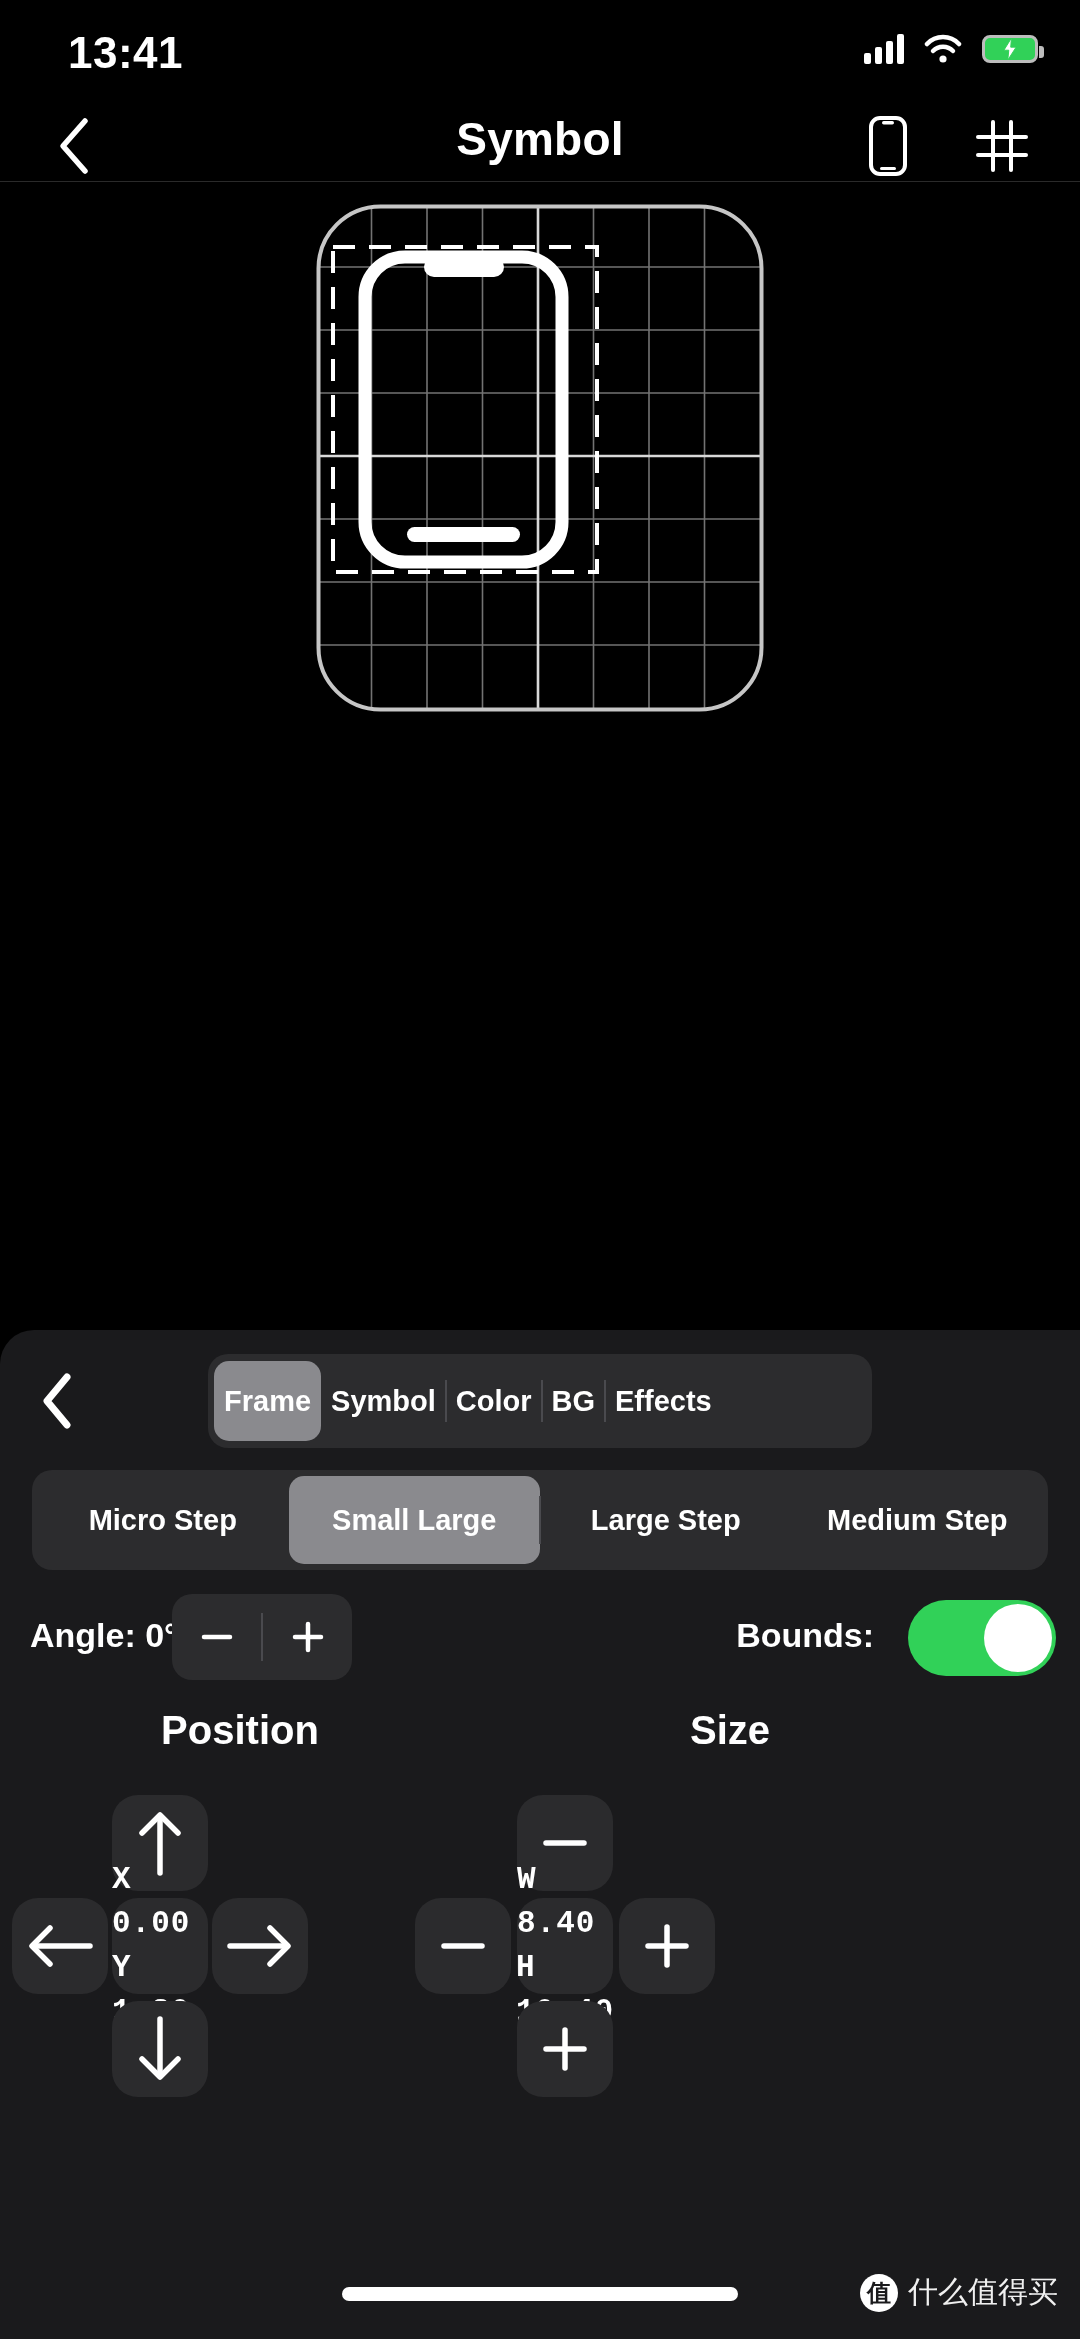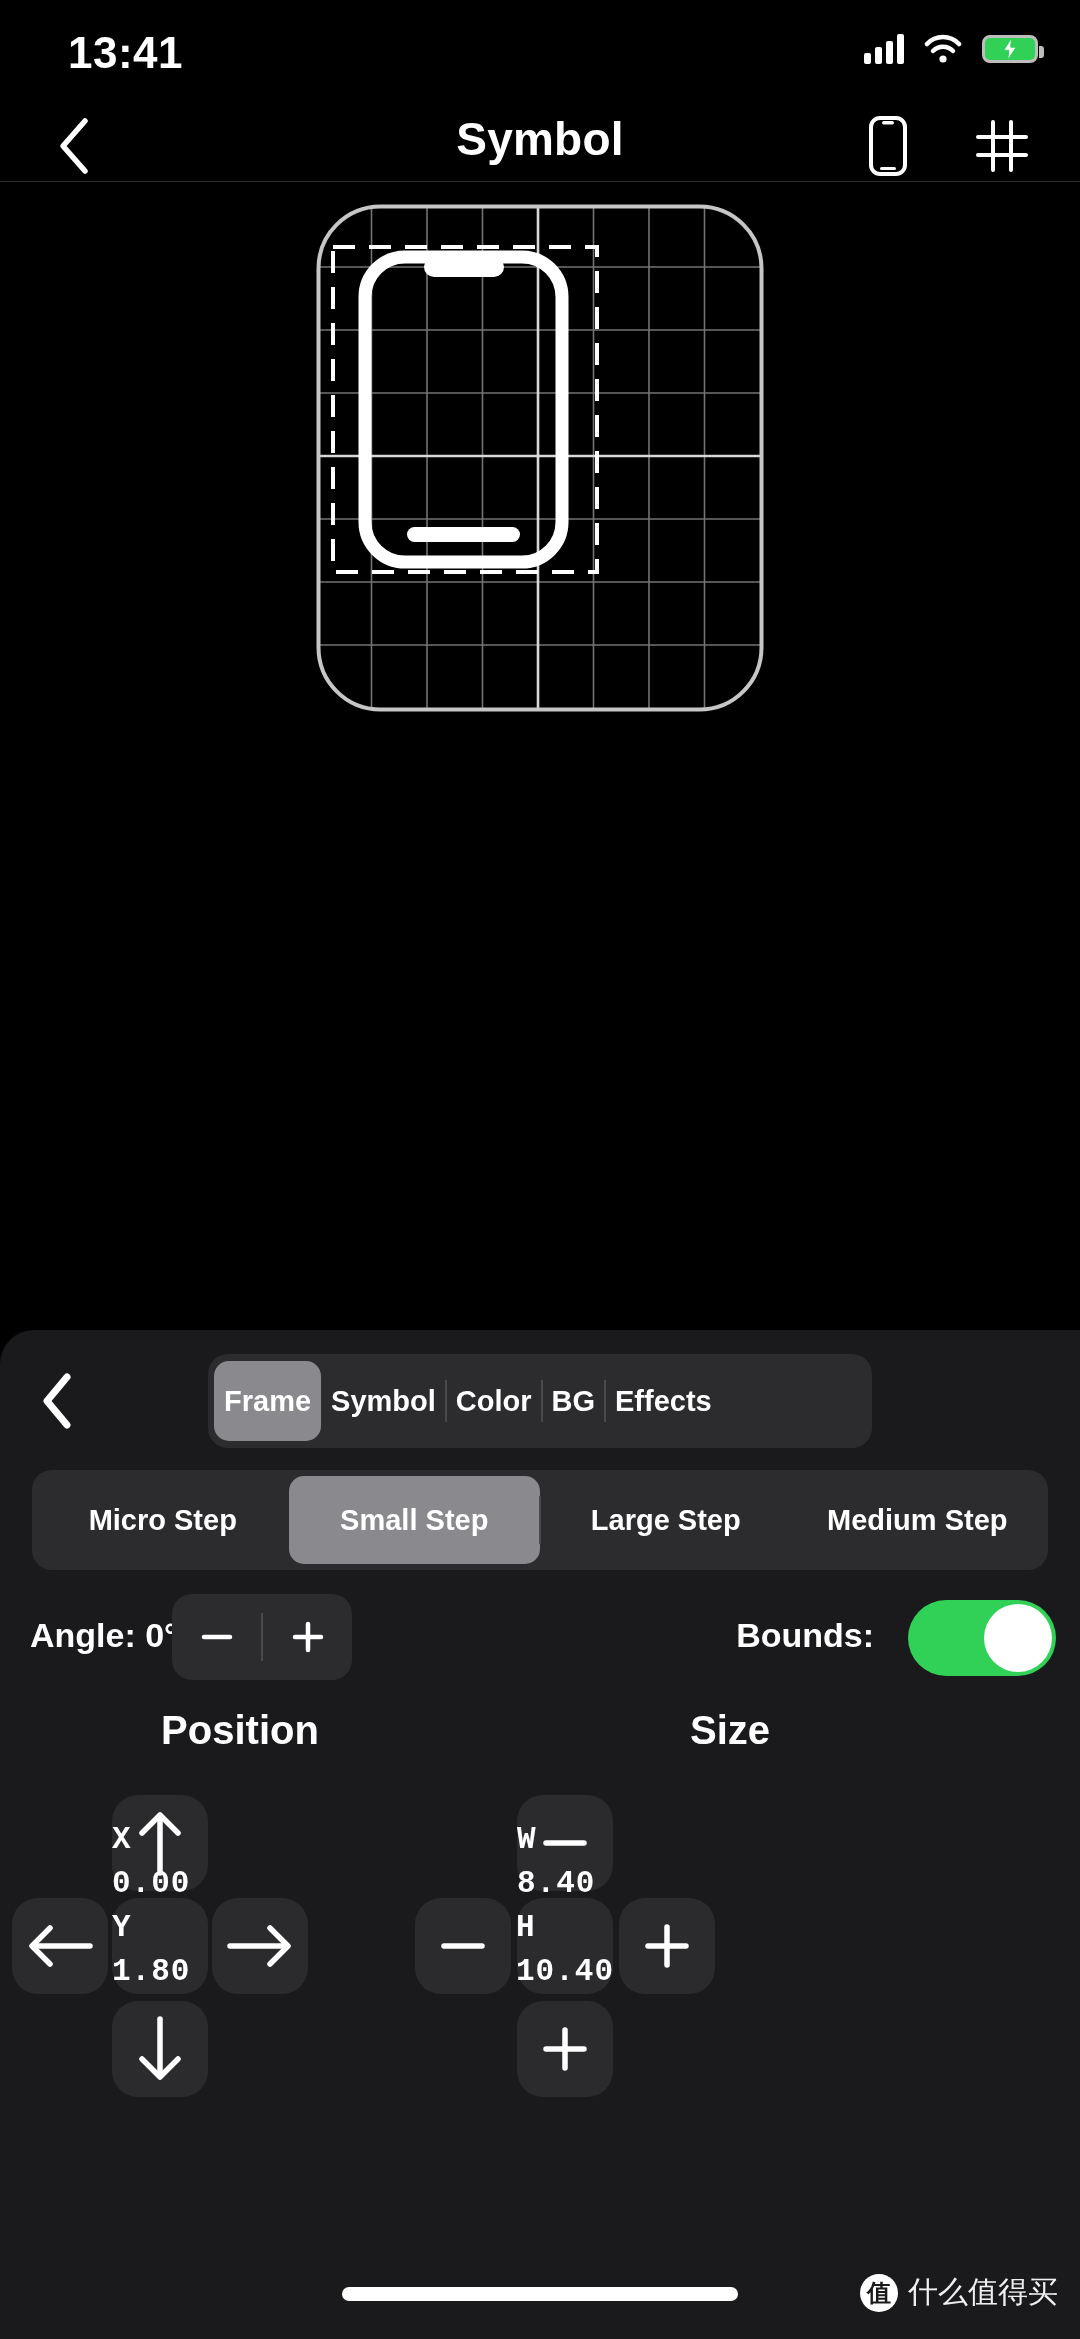--- a/index.html
+++ b/index.html
@@ -131,21 +131,21 @@
   .sec-size { position:absolute; left:480px; top:378px; width:500px; text-align:center;
     font-size:40px; font-weight:700; color:#fff; }
 
   
   .btn {
     position:absolute; background:#2b2b2d; border-radius:26px;
     display:flex; align-items:center; justify-content:center;
   }
   .valbox {
     position:absolute; background:#2b2b2d; border-radius:26px;
-    display:flex; flex-direction:column; align-items:center; justify-content:flex-end;
+    display:flex; flex-direction:column; align-items:center; justify-content:center;
     font-family:"Liberation Mono","DejaVu Sans Mono", monospace;
     color:#fff; font-size:31px; font-weight:700; line-height:1.42; letter-spacing:1px;
   }
 
   
   .home-ind {
     position:absolute; left:50%; transform:translateX(-50%); bottom:38px;
     width:396px; height:14px; background:#fff; border-radius:7px;
   }
 
@@ -286,21 +286,21 @@
           <span>Effects</span>
         </div>
       </div>
     </div>
 
     <div class="steprow">
       <div class="step">
         <span>Micro Step</span>
       </div>
       <div class="step sel">
-        <span>Small Step</span>
+        <span>Small Large</span>
       </div>
       <div class="step">
         <span class="divider"></span>
         <span>Large Step</span>
       </div>
       <div class="step">
         <span>Medium Step</span>
       </div>
     </div>
 

